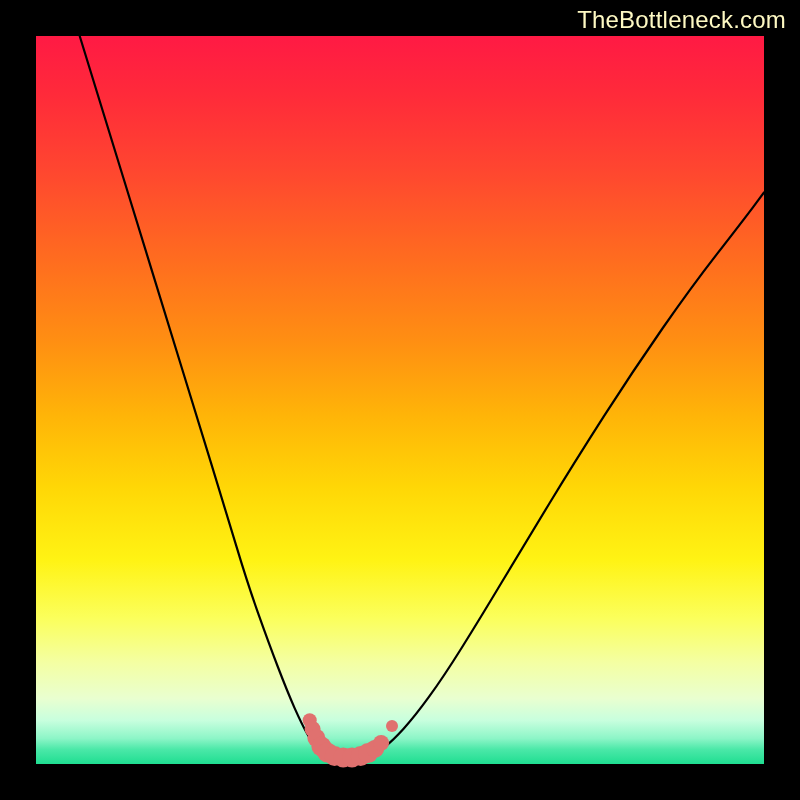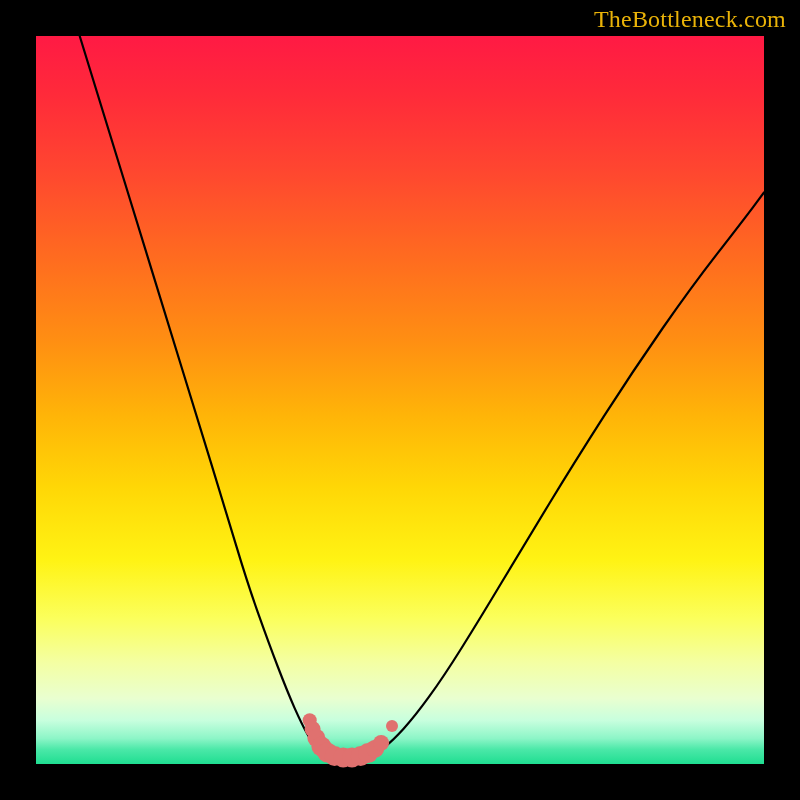--- a/index.html
+++ b/index.html
@@ -41,26 +41,25 @@
       #c8ffde 94%,
       #8cf5c7 96.5%,
       #4be8a8 98%,
       #1fde91 100%
     );
   }
   .watermark {
     position: absolute;
     top: 6px;
     right: 14px;
-    color: #eab308;
+    color: #fef9c3;
     font-size: 24px;
     letter-spacing: 0.2px;
     font-weight: 400;
     user-select: none;
-    font-family: Liberation Serif, serif;
   }
   svg.curves {
     position: absolute;
     top: 0;
     left: 0;
     width: 728px;
     height: 728px;
     overflow: visible;
   }
 </style>

